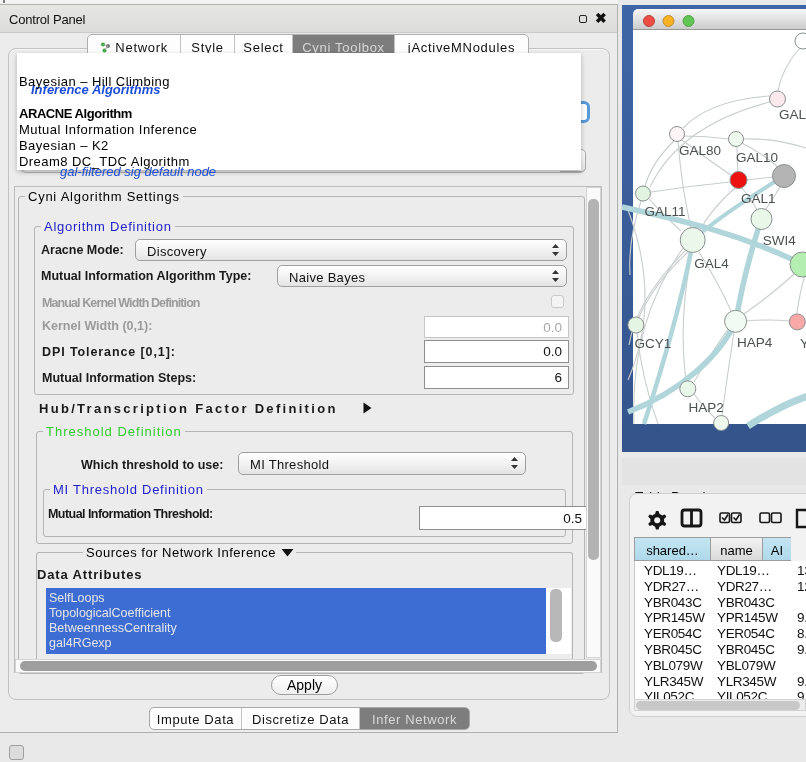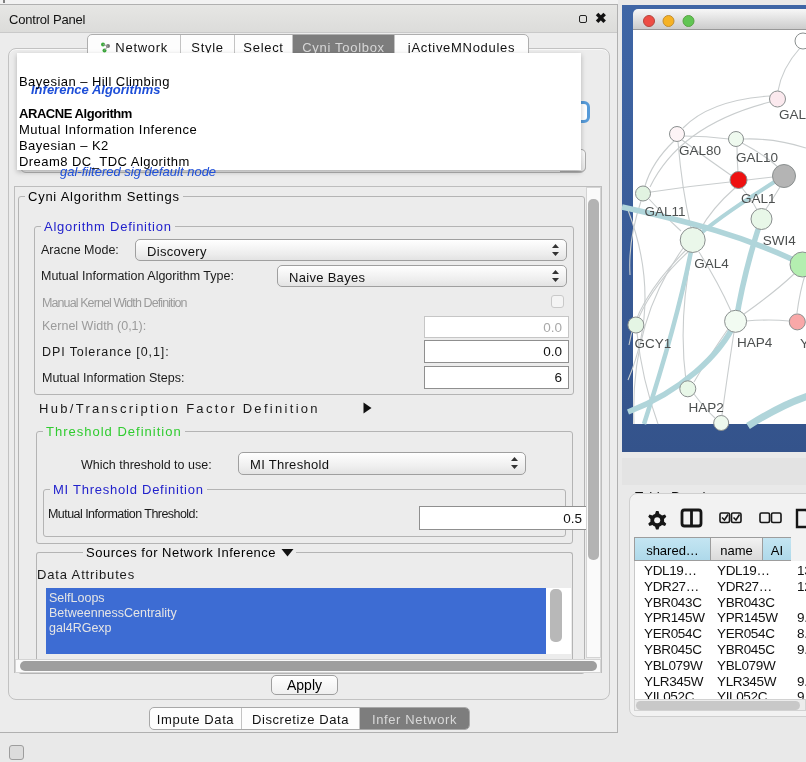--- a/index.html
+++ b/index.html
@@ -33,21 +33,21 @@
 #tabs .sel { background:#7d7d7d; color:#d8d8d8; }
 
 
 #scrollpane { left:14px; top:186px; width:588px; height:487px;
   border:1px solid #bdbdbd; background:#ececec; }
 
 
 .gb { position:absolute; border:1px solid #b4b4b4; border-radius:3px; }
 .gb > .lbl { position:absolute; top:-8px; left:6px; background:#ececec; padding:0 3px;
   font-size:13px; letter-spacing:0.75px; white-space:nowrap; }
-.flabel { position:absolute; font-size:12.5px; font-weight:normal; color:#1a1a1a; }
+.flabel { position:absolute; font-size:12.5px; font-weight:bold; color:#1a1a1a; }
 .dis { color:#9b9b9b !important; }
 .combo { position:absolute; background:linear-gradient(#ffffff,#ededed 70%,#e3e3e3);
   border:1px solid #9f9f9f; border-radius:5px; font-size:13px; color:#111; }
 .combo .ct { position:absolute; left:11px; top:3.5px; letter-spacing:0.3px; }
 .combo .ar { position:absolute; right:5px; top:2px; width:11px; height:16px; }
 .tf { position:absolute; background:#fff; border:1px solid #8f8f8f;
   font-size:13.5px; color:#111; text-align:right; padding-right:6px;
   display:flex; align-items:center; justify-content:flex-end; }
 .tf.dis2 { border:1px solid #c6c6c6; color:#a9a9a9; }
 
@@ -69,21 +69,21 @@
 .sbthumb { position:absolute; background:#b3b3b3; border-radius:5px; }
 
 
 #btabs { left:149px; top:707px; height:23px; background:#fdfdfd;
   border:1px solid #a8a8a8; border-radius:5px; display:flex; font-size:13px; overflow:hidden; }
 #btabs .tab { padding-top:4px; color:#111; border-right:1px solid #c3c3c3; text-align:center; letter-spacing:0.6px; }
 #btabs .tab:last-child { border-right:none; }
 #btabs .sel { background:#7d7d7d; color:#d8d8d8; }
 
 #applybtn { left:271px; top:675px; width:67px; height:20px;
-  background:linear-gradient(#ffffff,#efefef); border:1px solid #9f9f9f; border-radius:5px;
+  background:linear-gradient(#ffffff,#efefef); border:1px solid #9f9f9f; border-radius:10px;
   text-align:center; font-size:14px; padding-top:1px; }
 
 
 #netwin { left:622px; top:5px; width:184px; height:447px;
   background:linear-gradient(#3f66a6,#34538b); }
 #nettitle { left:633px; top:9px; width:173px; height:21px;
   background:linear-gradient(#f7f7f7,#cccccc); border-radius:5px 0 0 0;
   border-bottom:1px solid #989898; }
 #netcanvas { left:633px; top:30px; width:173px; height:394px; background:#fff; }
 
@@ -206,20 +206,21 @@
   <div class="gb" style="left:36px;top:552px;width:537px;height:122px;border-bottom:none;">
     <div class="lbl" style="font-size:13px;letter-spacing:0.5px;margin-left:40px;">Sources for Network Inference <svg width="13" height="9" style="position:relative;top:0px;left:1px;">
           <path d="M0.5 1 L12.5 1 L6.5 8.5 Z" fill="#111"></path>
         </svg></div>
   </div>
   <div class="flabel" style="left:37px;top:567px;font-size:13px;letter-spacing:0.85px;">Data Attributes</div>
 
   <div id="attrlist" class="abs">
     <div id="attrsel">
       <div>SelfLoops</div>
+      <div>TopologicalCoefficient</div>
       <div>BetweennessCentrality</div>
       <div>gal4RGexp</div>
     </div>
     <div class="sbthumb" style="left:504px;top:1px;width:12px;height:53px;background:#b8b8b8;"></div>
   </div>
 
   <div class="sbtrack" style="left:586px;top:187px;width:15px;height:471px;"></div>
   <div class="sbthumb" style="left:588px;top:199px;width:11px;height:361px;"></div>
   <div class="sbtrack" style="left:15px;top:659px;width:586px;height:14px;"></div>
   <div class="sbthumb" style="left:20px;top:661px;width:577px;height:10px;background:#9e9e9e;"></div>

